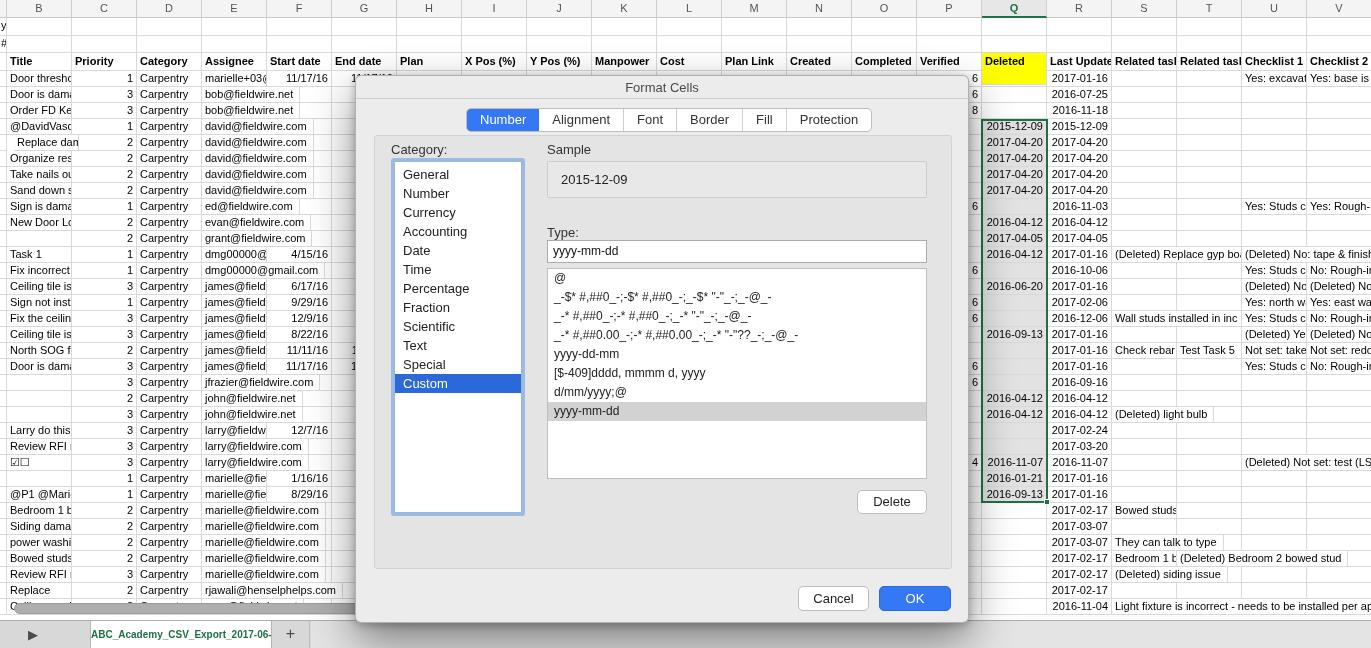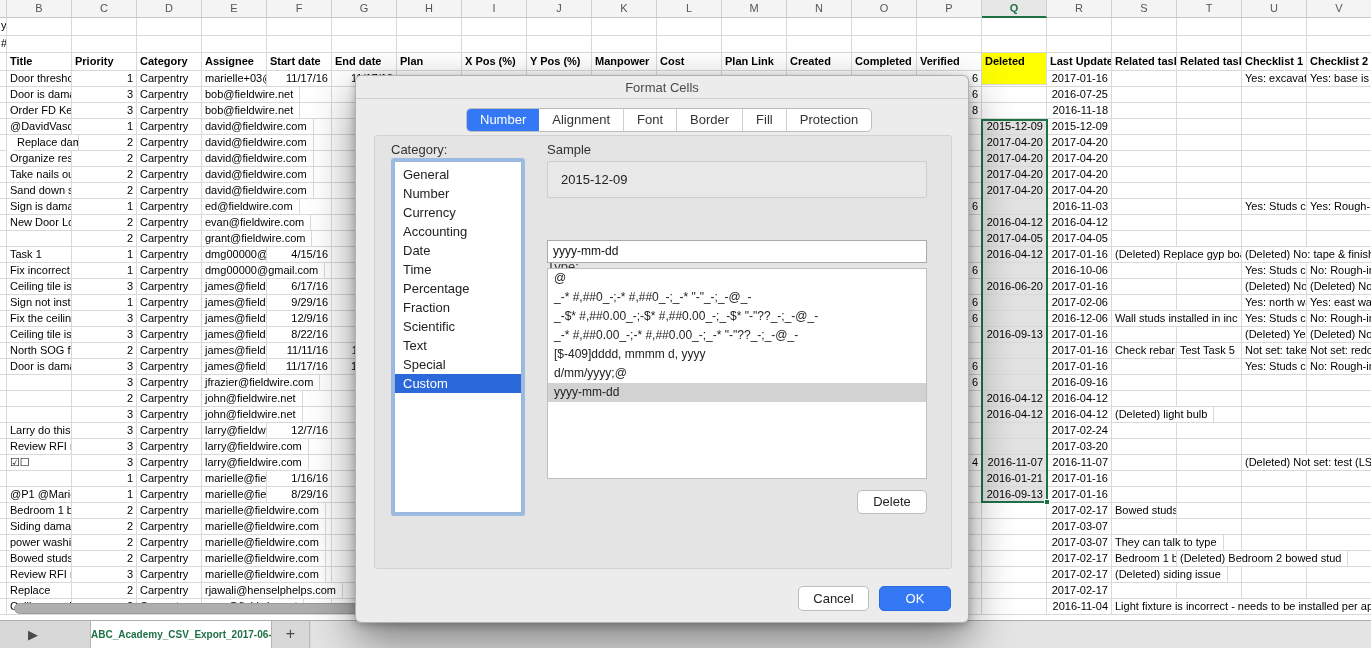--- a/index.html
+++ b/index.html
@@ -82,21 +82,21 @@
     border-right:1px solid #cfcfcf;
   }
   .dlg-tab:last-child { border-right:none; }
   .dlg-tab.active { background:#3478f6; color:#fff; border-right:none; }
   #dlg-panel {
     position:absolute; left:18px; top:59px; width:578px; height:434px;
     background:#e4e4e4; border:1px solid #d2d2d2; border-radius:3px;
   }
   #cat-label { position:absolute; left:35px; top:66px; }
   #sample-label { position:absolute; left:191px; top:66px; }
-  #type-label { position:absolute; left:191px; top:149px;margin-top:34px; }
+  #type-label { position:absolute; left:191px; top:149px; }
   #cat-list {
     position:absolute; left:38px; top:85px; width:128px; height:352px;
     background:#fff; border:1px solid #9bb6d6;
     box-shadow:0 0 0 3px rgba(125,170,225,0.7); border-radius:1px;
     padding-top:3px;
   }
   .cat-item { height:19px; line-height:19px; padding-left:8px; font-size:13px; color:#222; }
   .cat-item.selected { background:#2b68da; color:#fff; }
   #sample-box {
     position:absolute; left:191px; top:85px; width:380px; height:37px;
@@ -1005,23 +1005,24 @@
       <div class="cat-item">Text</div>
       <div class="cat-item">Special</div>
       <div class="cat-item selected">Custom</div>
     </div>
   <div id="sample-label">Sample</div>
   <div id="sample-box">2015-12-09</div>
   <div id="type-label">Type:</div>
   <div id="type-input">yyyy-mm-dd</div>
   <div id="fmt-list">
       <div class="fmt-item">@</div>
+      <div class="fmt-item">_-$* #,##0_-;-$* #,##0_-;_-$* "-"_-;_-@_-</div>
       <div class="fmt-item">_-* #,##0_-;-* #,##0_-;_-* "-"_-;_-@_-</div>
-      <div class="fmt-item">_-$* #,##0.00_-;-$* #,##0.00_-;_-$* "-"??_-;_-@_-</div>
       <div class="fmt-item">_-* #,##0.00_-;-* #,##0.00_-;_-* "-"??_-;_-@_-</div>
+      <div class="fmt-item">yyyy-dd-mm</div>
       <div class="fmt-item">[$-409]dddd, mmmm d, yyyy</div>
       <div class="fmt-item">d/mm/yyyy;@</div>
       <div class="fmt-item selected">yyyy-mm-dd</div>
     </div>
   <div id="delete-btn" class="btn">Delete</div>
   <div id="cancel-btn" class="btn">Cancel</div>
   <div id="ok-btn" class="btn">OK</div>
 </div>
 
 </body></html>

